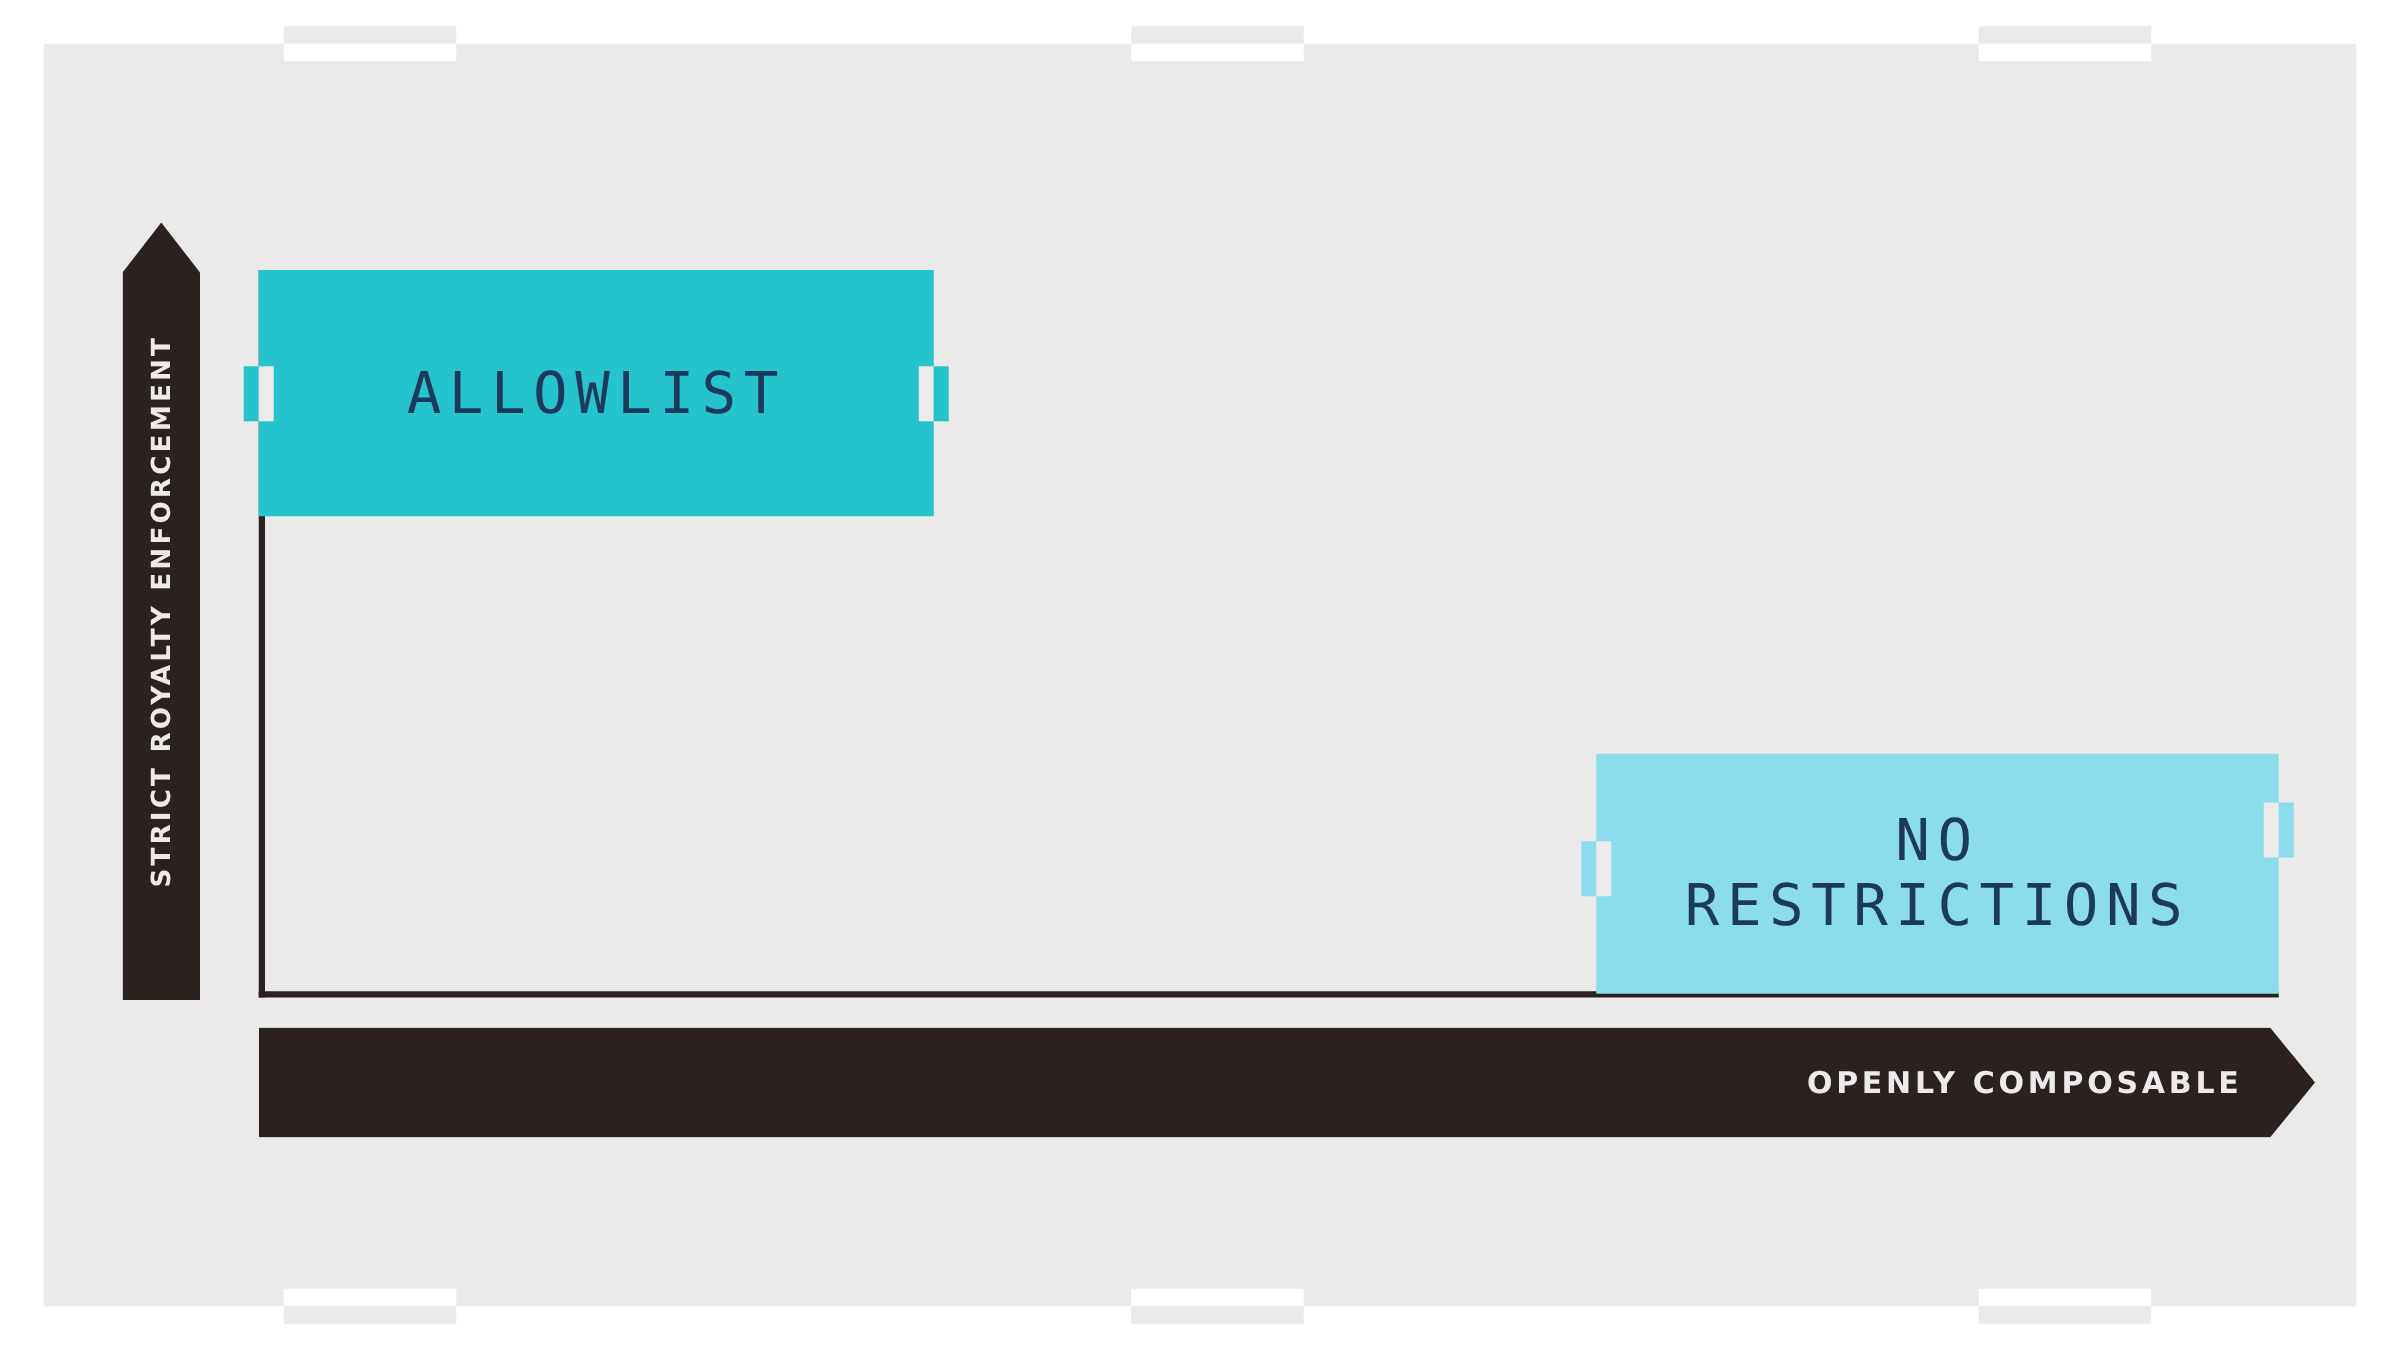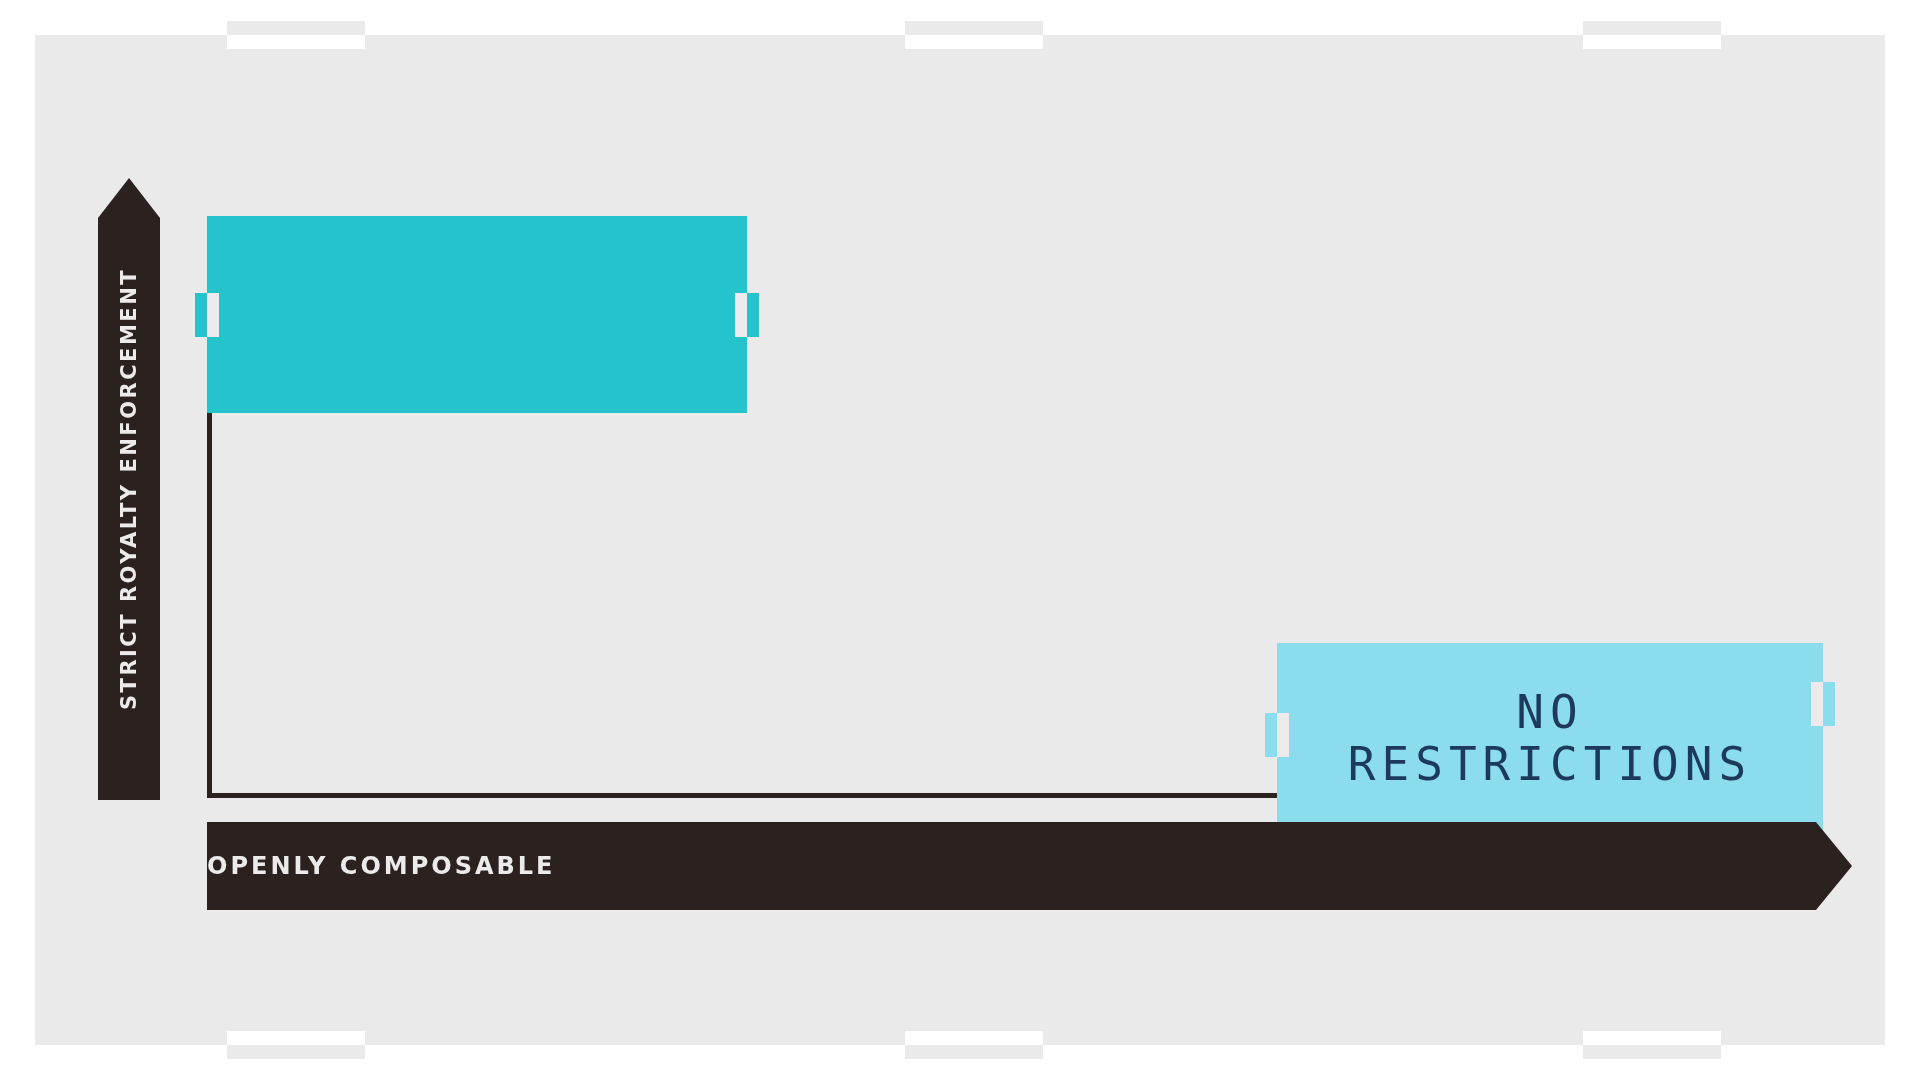--- a/index.html
+++ b/index.html
@@ -145,21 +145,21 @@
     clip-path: polygon(0% 0%, calc(100% - 36px) 0%, 100% 50%, calc(100% - 36px) 100%, 0% 100%);
   }
   .arrow-x-text {
     position: absolute;
     left: 207px;
     top: 822px;
     width: 1645px;
     height: 88px;
     display: flex;
     align-items: center;
-    justify-content: flex-start;
+    justify-content: flex-end;
     padding-right: 58px;
     box-sizing: border-box;
     pointer-events: none;
   }
   .arrow-x-text span {
     color: #eceaea;
     font-family: "DejaVu Sans", sans-serif;
     font-weight: 700;
     font-size: 24px;
     letter-spacing: 3px;
@@ -198,32 +198,33 @@
     <span class="half-out"></span>
     <span class="half-in"></span>
   </div>
 
   <div class="plot">
 
     <div class="axis-v"></div>
     <div class="axis-h"></div>
 
     <div class="bar" style="left:207px; top:216px; width:540px; height:197px; background:#25c4cc;">
+      <div class="bar-label">ALLOWLIST</div>
       <div class="handle left">
         <span style="background:#25c4cc;"></span>
         <span style="background:#eceaea;"></span>
       </div>
       <div class="handle right">
         <span style="background:#eceaea;"></span>
         <span style="background:#25c4cc;"></span>
       </div>
     </div>
 
 
-    <div class="bar" style="left:1277px; top:603px; width:546px; height:192px; background:#8bdcec;margin-top:40px;">
+    <div class="bar" style="left:1277px; top:603px; width:546px; height:192px; background:#8bdcec;">
       <div class="bar-label">NO
 RESTRICTIONS</div>
       <div class="handle left" style="top:48%;">
         <span style="background:#8bdcec;"></span>
         <span style="background:#eceaea;"></span>
       </div>
       <div class="handle right" style="top:32%;">
         <span style="background:#eceaea;"></span>
         <span style="background:#8bdcec;"></span>
       </div>

